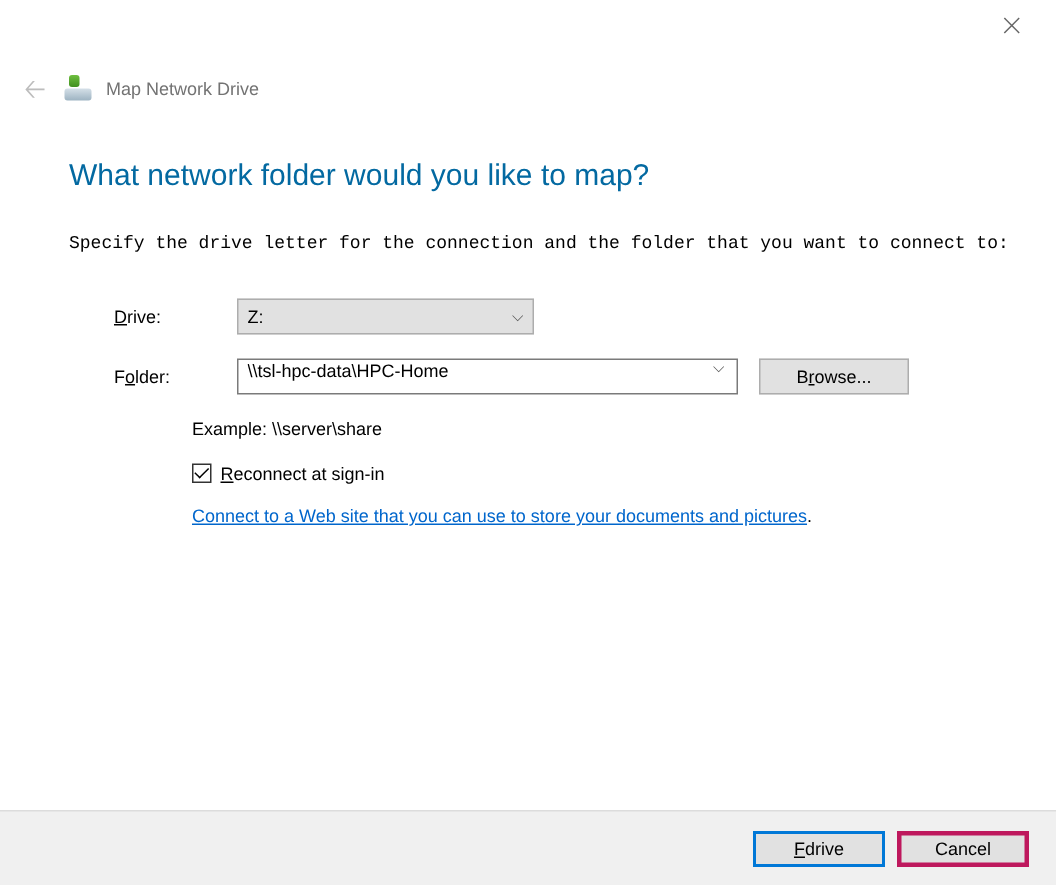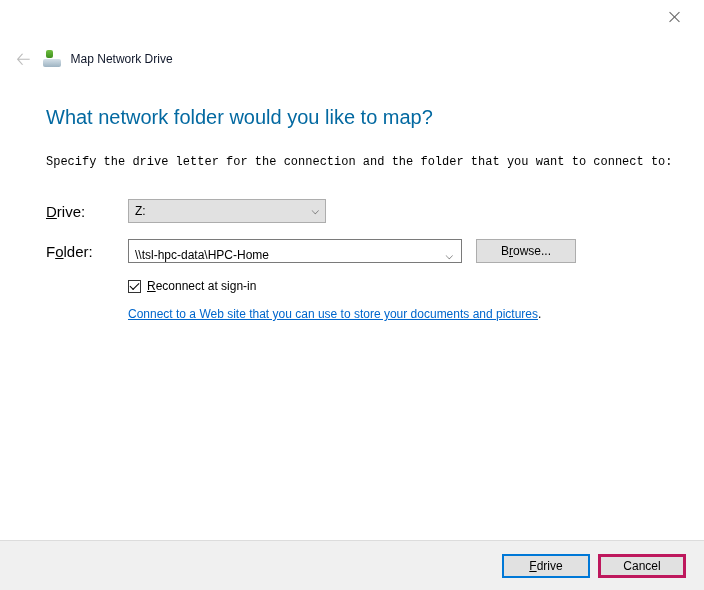--- a/index.html
+++ b/index.html
@@ -65,21 +65,21 @@
     position: absolute;
     top: -1px;
     left: 3px;
     width: 7px;
     height: 8px;
     background: linear-gradient(#6fbf3f, #3f8f1f);
     border-radius: 2px;
   }
   .title {
     font-size: 12px;
-    color: #0f172a;
+    color: #737373;
   }
 
   .content {
     position: absolute;
     top: 106px;
     left: 46px;
     right: 30px;
   }
   .heading {
     color: #0369a1;
@@ -95,21 +95,22 @@
   .form-area {
     margin-left: 0;
   }
   .row {
     display: flex;
     align-items: center;
     margin-bottom: 16px;
   }
   .label {
     width: 82px;
-    font-size: 15px;
+    font-size: 12px;
+    margin-left: 30px;
   }
   .u { text-decoration: underline; }
 
   .select-drive {
     width: 198px;
     height: 24px;
     background: #e1e1e1;
     border: 1px solid #adadad;
     display: flex;
     align-items: center;
@@ -121,21 +122,21 @@
   .chev {
     font-size: 10px;
     color: #555;
   }
 
   .combo-folder {
     width: 334px;
     height: 24px;
     border: 1px solid #7a7a7a;
     display: flex;
-    align-items: flex-end;
+    align-items: flex-start;
     background: #fff;
   }
   .combo-folder input {
     border: none;
     outline: none;
     flex: 1;
     padding: 0 6px;
     font-size: 12px;
     font-family: inherit;
     background: transparent;
@@ -160,21 +161,21 @@
 
   .indented {
     margin-left: 82px;
     margin-bottom: 16px;
     font-size: 12px;
   }
   .checkbox-row {
     margin-left: 82px;
     margin-bottom: 14px;
     display: flex;
-    align-items: flex-end;
+    align-items: flex-start;
     gap: 6px;
     font-size: 12px;
   }
   .cb {
     width: 13px;
     height: 13px;
     border: 1px solid #333;
     background: #fff;
     display: inline-flex;
     align-items: center;
@@ -263,20 +264,21 @@
         <input type="text" value="\\tsl-hpc-data\HPC-Home" style="">
         <span class="chev">⌵</span>
       </div>
       <div class="browse-btn">
           <span>B</span>
           <span class="u">r</span>
           <span>owse...</span>
         </div>
     </div>
 
+    <div class="indented">Example: \\server\share</div>
 
     <div class="checkbox-row">
       <span class="cb checked"></span>
       <span><span class="u">R</span><span>econnect at sign-in</span></span>
     </div>
 
 
     <div class="link-row">
       <a>Connect to a Web site that you can use to store your documents and pictures</a><span>.</span>
     </div>

